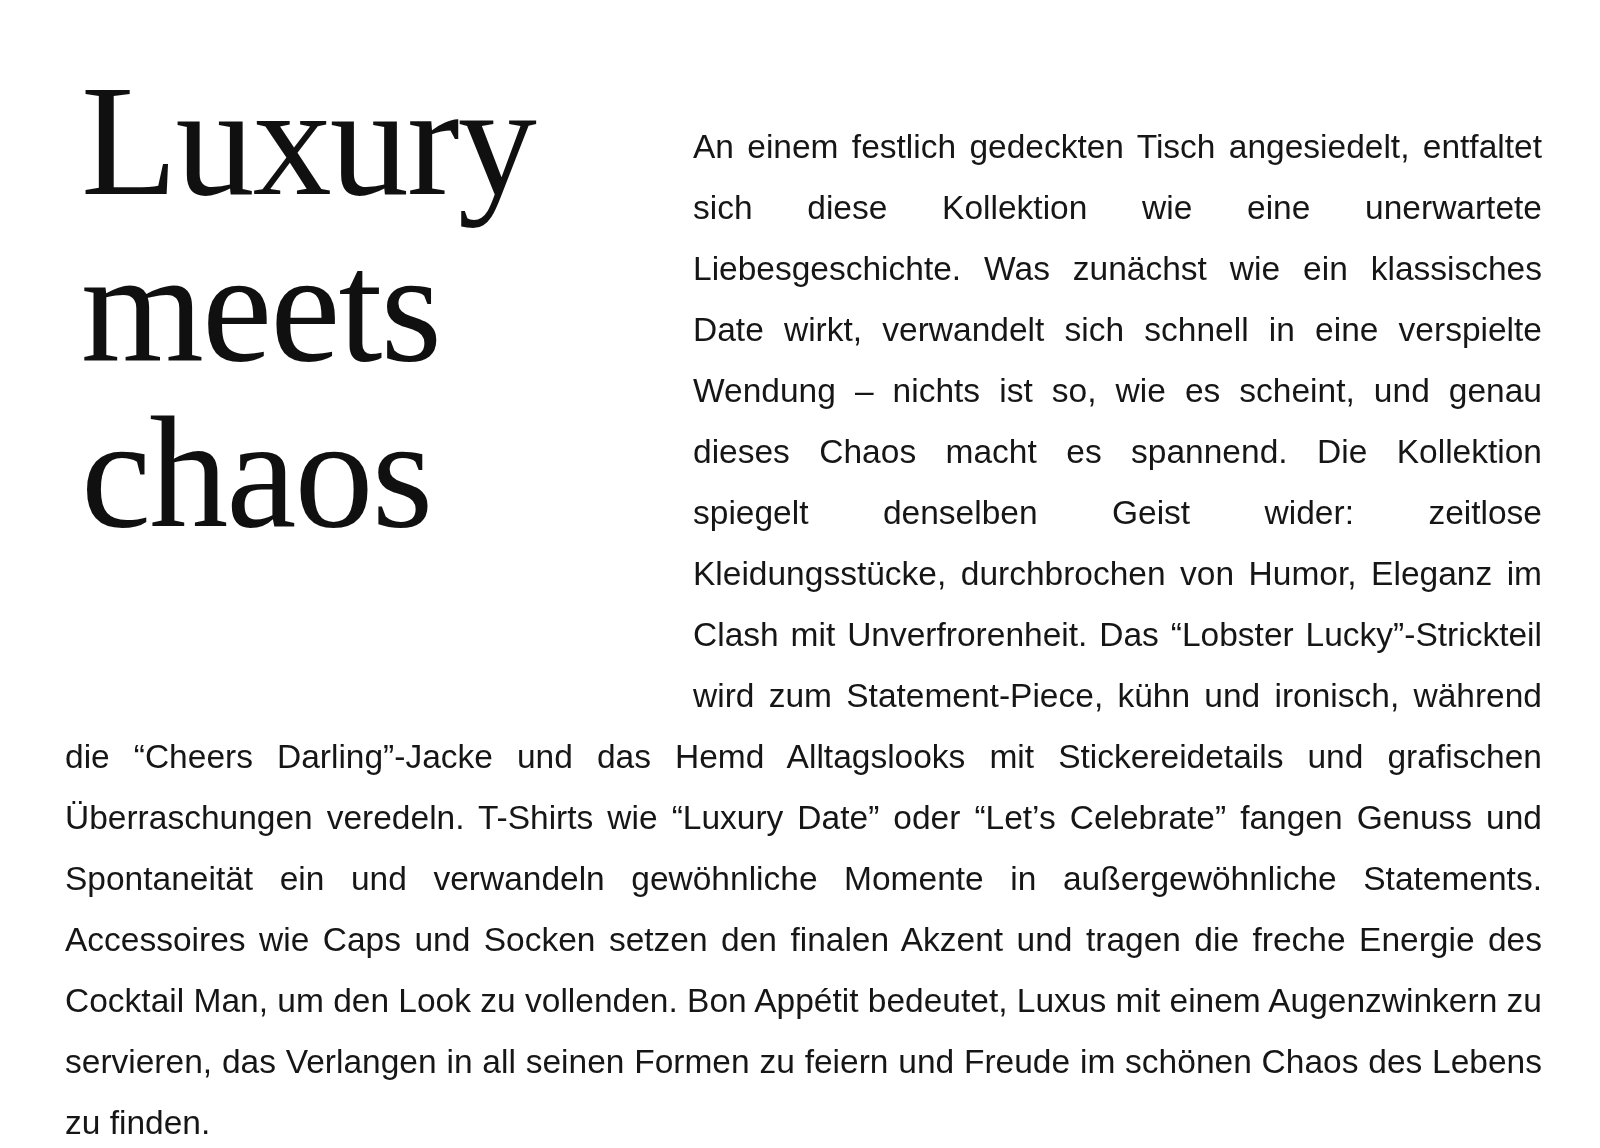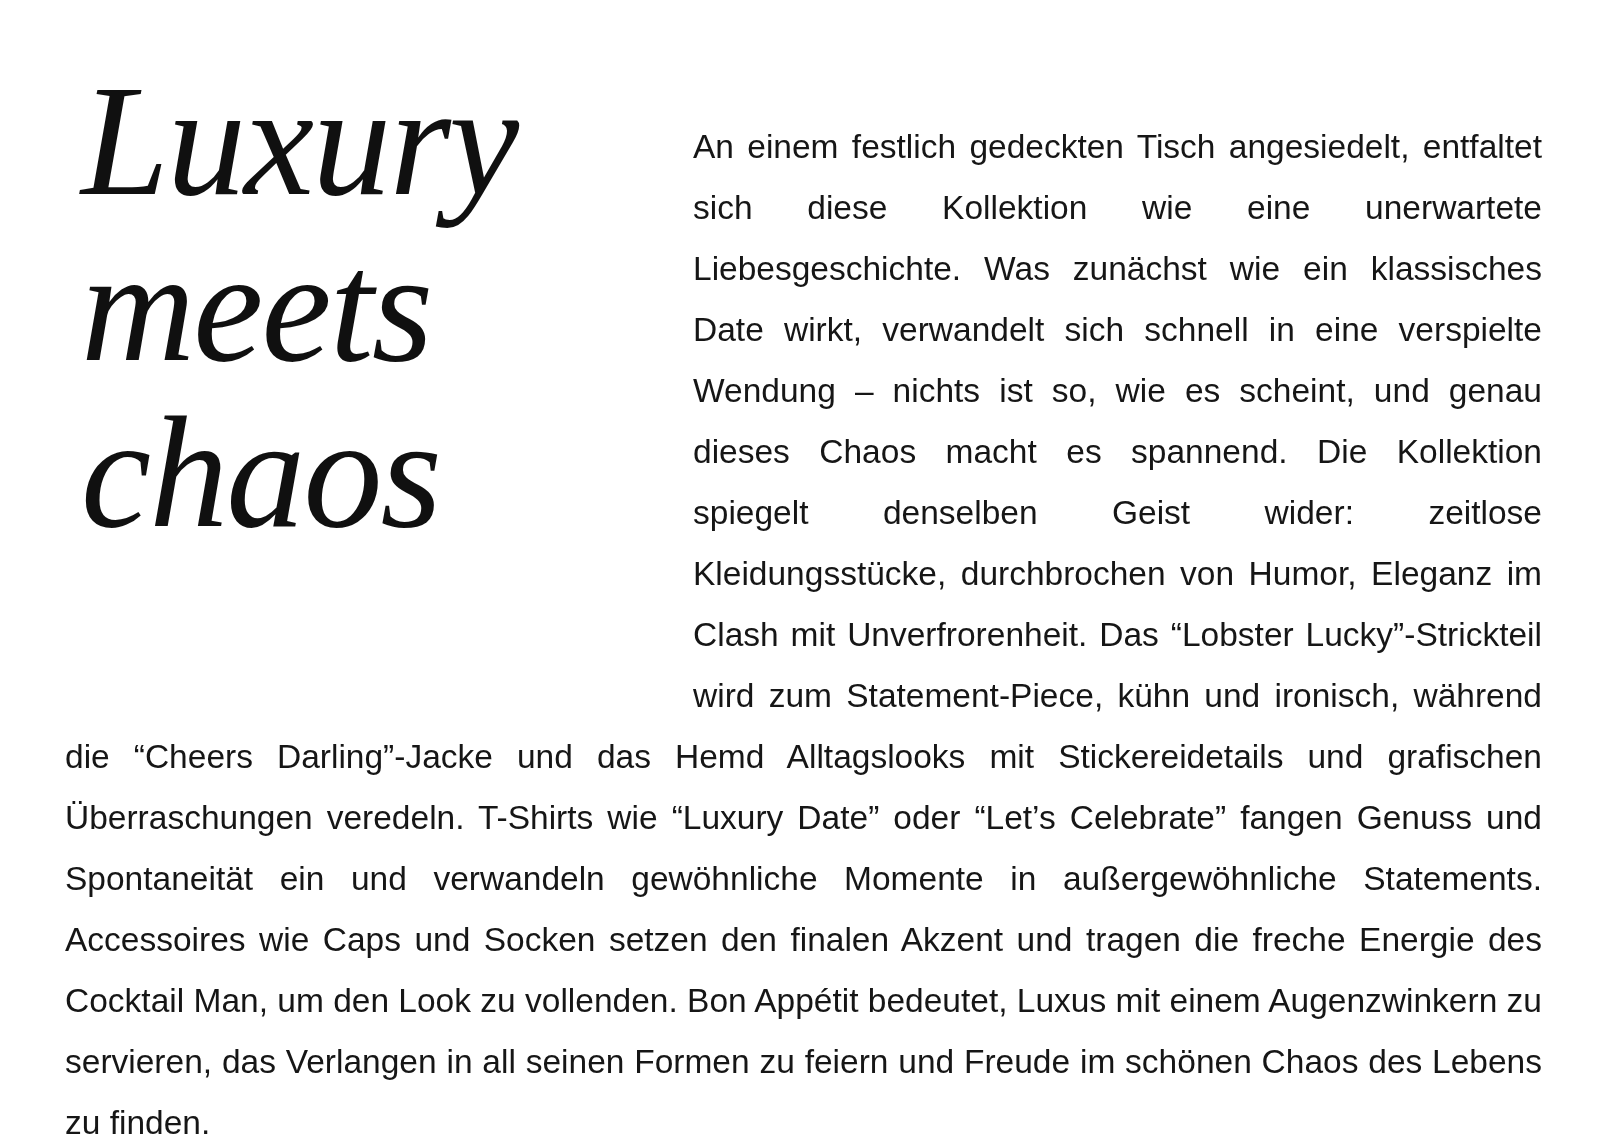--- a/index.html
+++ b/index.html
@@ -18,21 +18,20 @@
   .page {
     padding: 116px 58px 0 65px;
     box-sizing: border-box;
     width: 1600px;
     height: 1148px;
   }
   .headline-block {
     float: left;
     width: 628px;
     height: 552px;
-    font-style: italic;
   }
   h1.headline {
     font-family: "Liberation Serif", serif;
     font-weight: 400;
     font-size: 158px;
     line-height: 1.05;
     letter-spacing: -0.012em;
     margin: -58px 0 0 16px;
     color: #101010;
     width: 500px;

